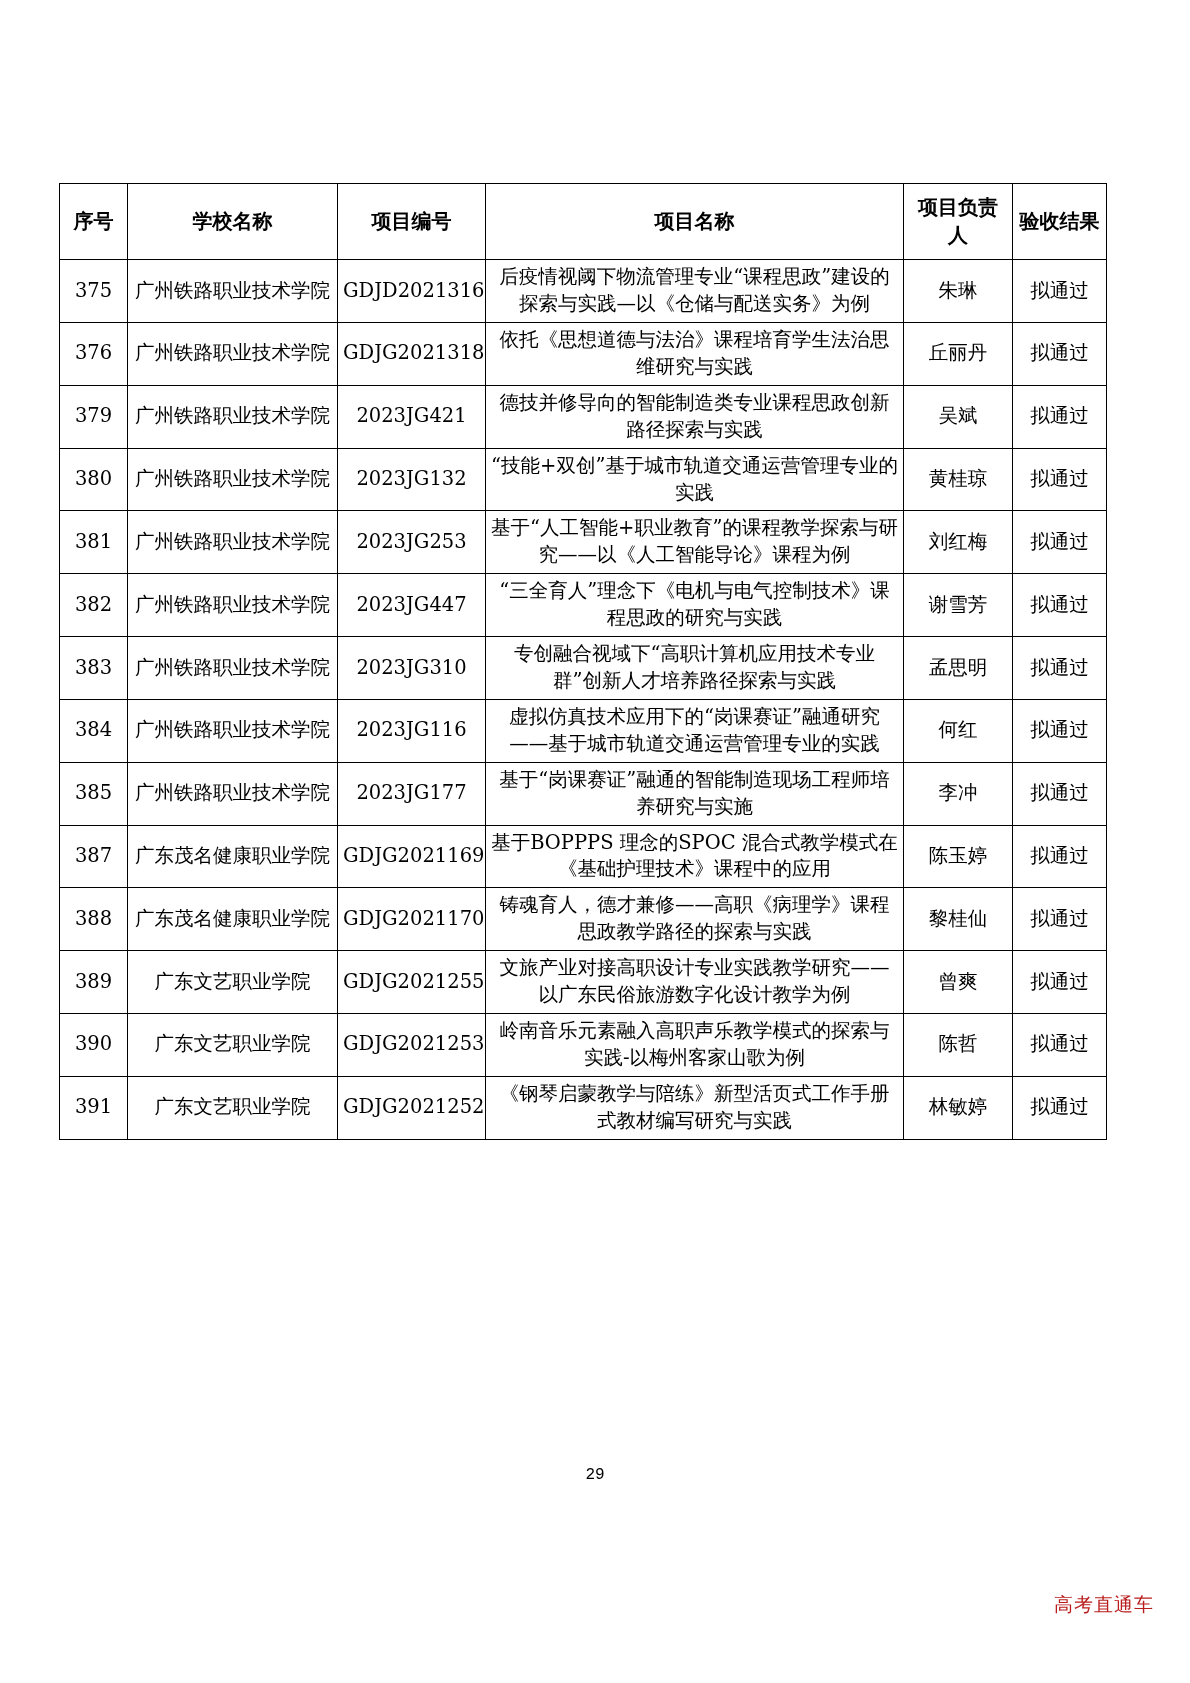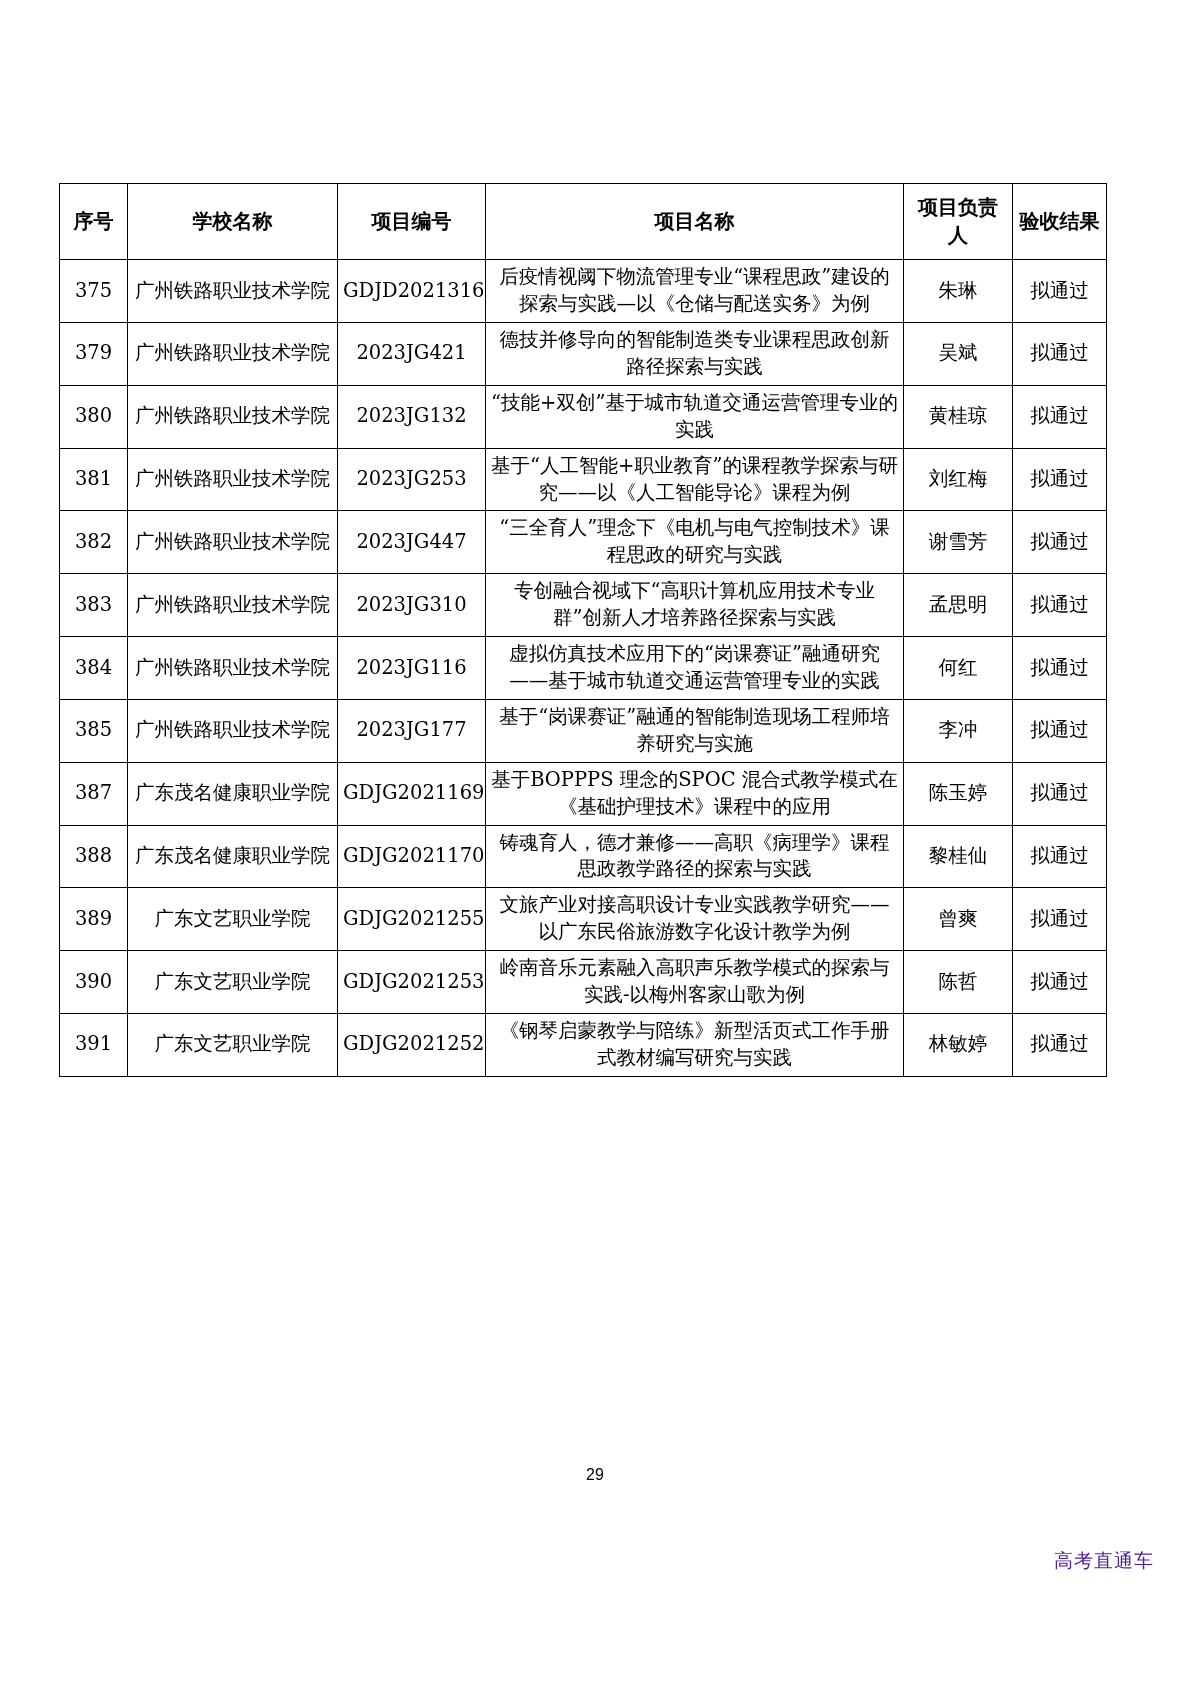--- a/index.html
+++ b/index.html
@@ -60,28 +60,28 @@
   td.cell-name {
     text-align: center;
   }
   .page-number {
     position: absolute;
     left: 0;
     top: 1466px;
     width: 1190px;
     text-align: center;
     font-size: 16px;
-    font-family: Liberation Sans, sans-serif;
+    font-family: Liberation Mono, monospace;
   }
   .watermark {
     position: absolute;
     right: 36px;
-    top: 1548px;
+    top: 1592px;
     font-size: 19px;
-    color: #4c1d95;
+    color: #b91c1c;
     font-family: "DejaVu Sans", "Liberation Sans", sans-serif;
     letter-spacing: 1px;
   }
 </style>
 </head>
 <body>
 
 <div class="page">
 
   <div class="table-wrap">
@@ -107,20 +107,28 @@
       <tbody>
         <tr>
           <td>375</td>
           <td>广州铁路职业技术学院</td>
           <td>GDJD2021316</td>
           <td class="cell-name">后疫情视阈下物流管理专业“课程思政”建设的探索与实践—以《仓储与配送实务》为例</td>
           <td>朱琳</td>
           <td>拟通过</td>
         </tr>
         <tr>
+          <td>376</td>
+          <td>广州铁路职业技术学院</td>
+          <td>GDJG2021318</td>
+          <td class="cell-name">依托《思想道德与法治》课程培育学生法治思维研究与实践</td>
+          <td>丘丽丹</td>
+          <td>拟通过</td>
+        </tr>
+        <tr>
           <td>379</td>
           <td>广州铁路职业技术学院</td>
           <td>2023JG421</td>
           <td class="cell-name">德技并修导向的智能制造类专业课程思政创新路径探索与实践</td>
           <td>吴斌</td>
           <td>拟通过</td>
         </tr>
         <tr>
           <td>380</td>
           <td>广州铁路职业技术学院</td>

